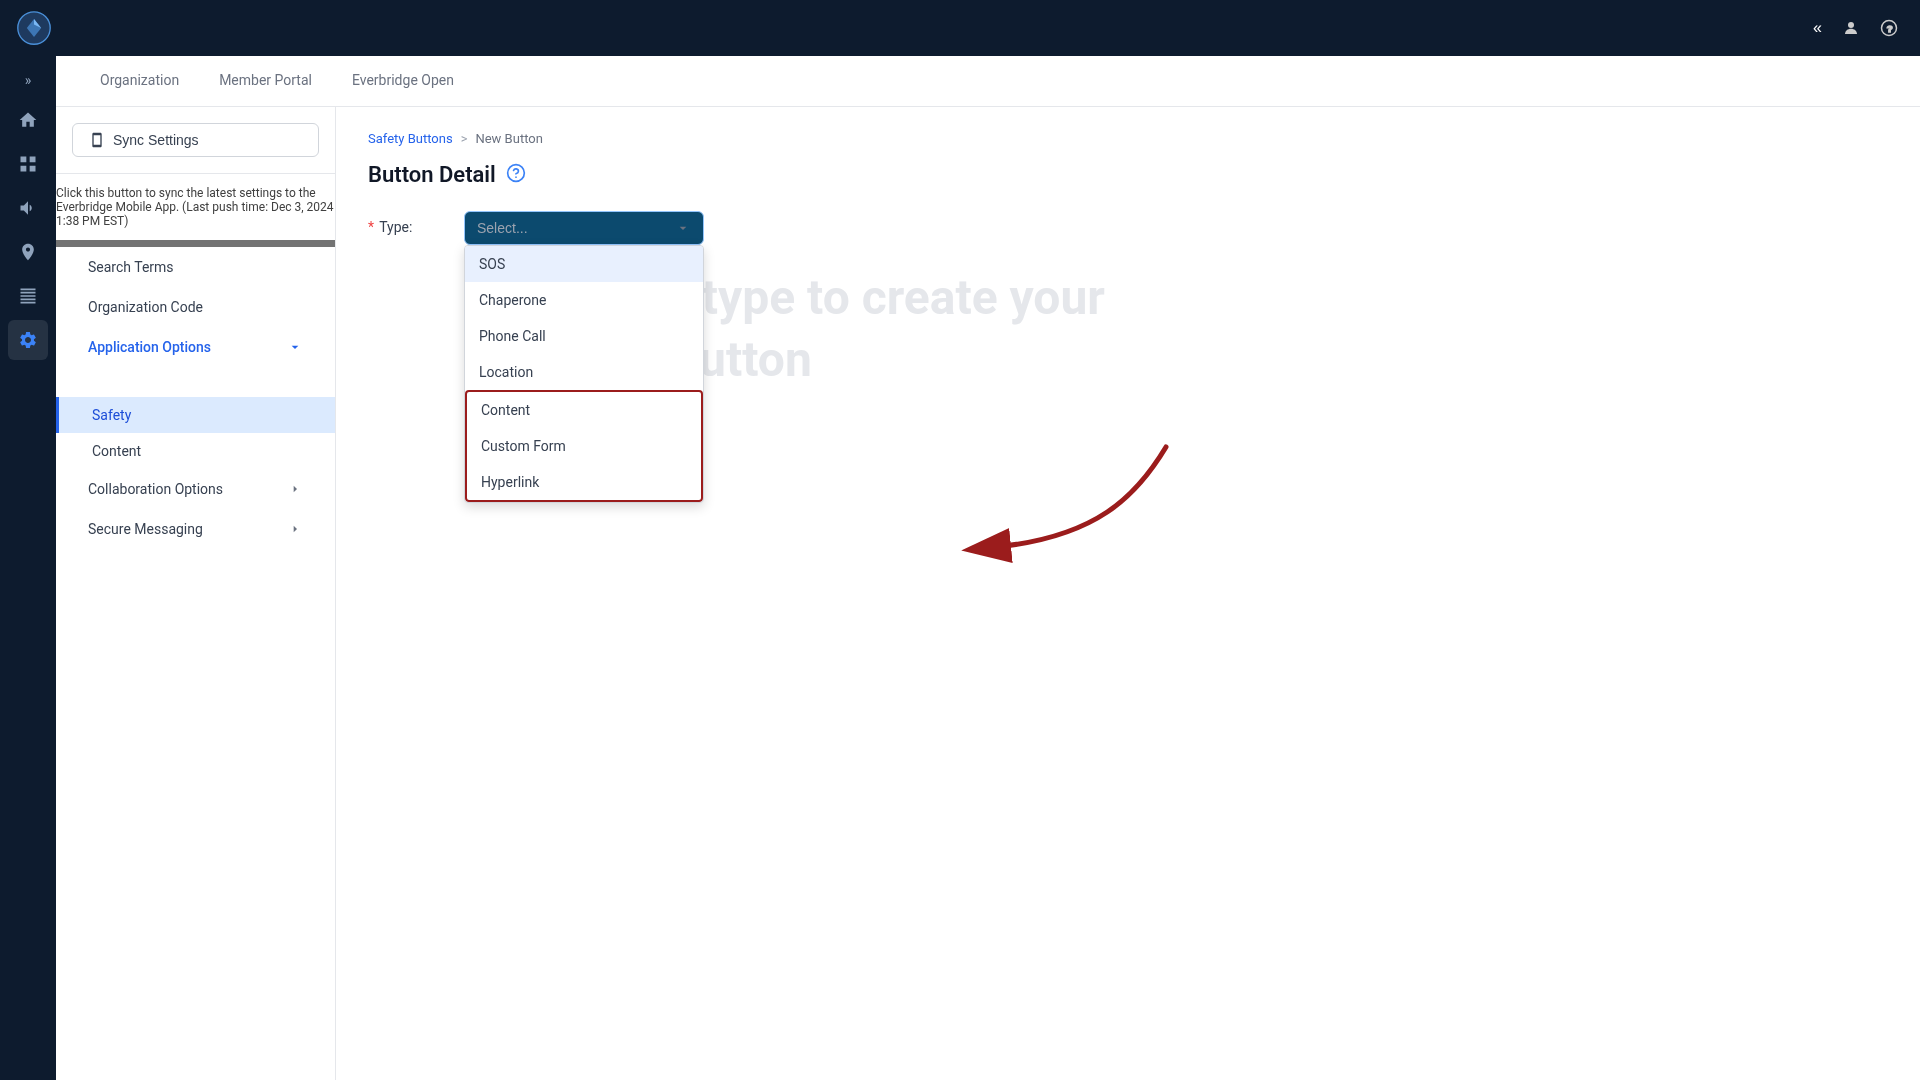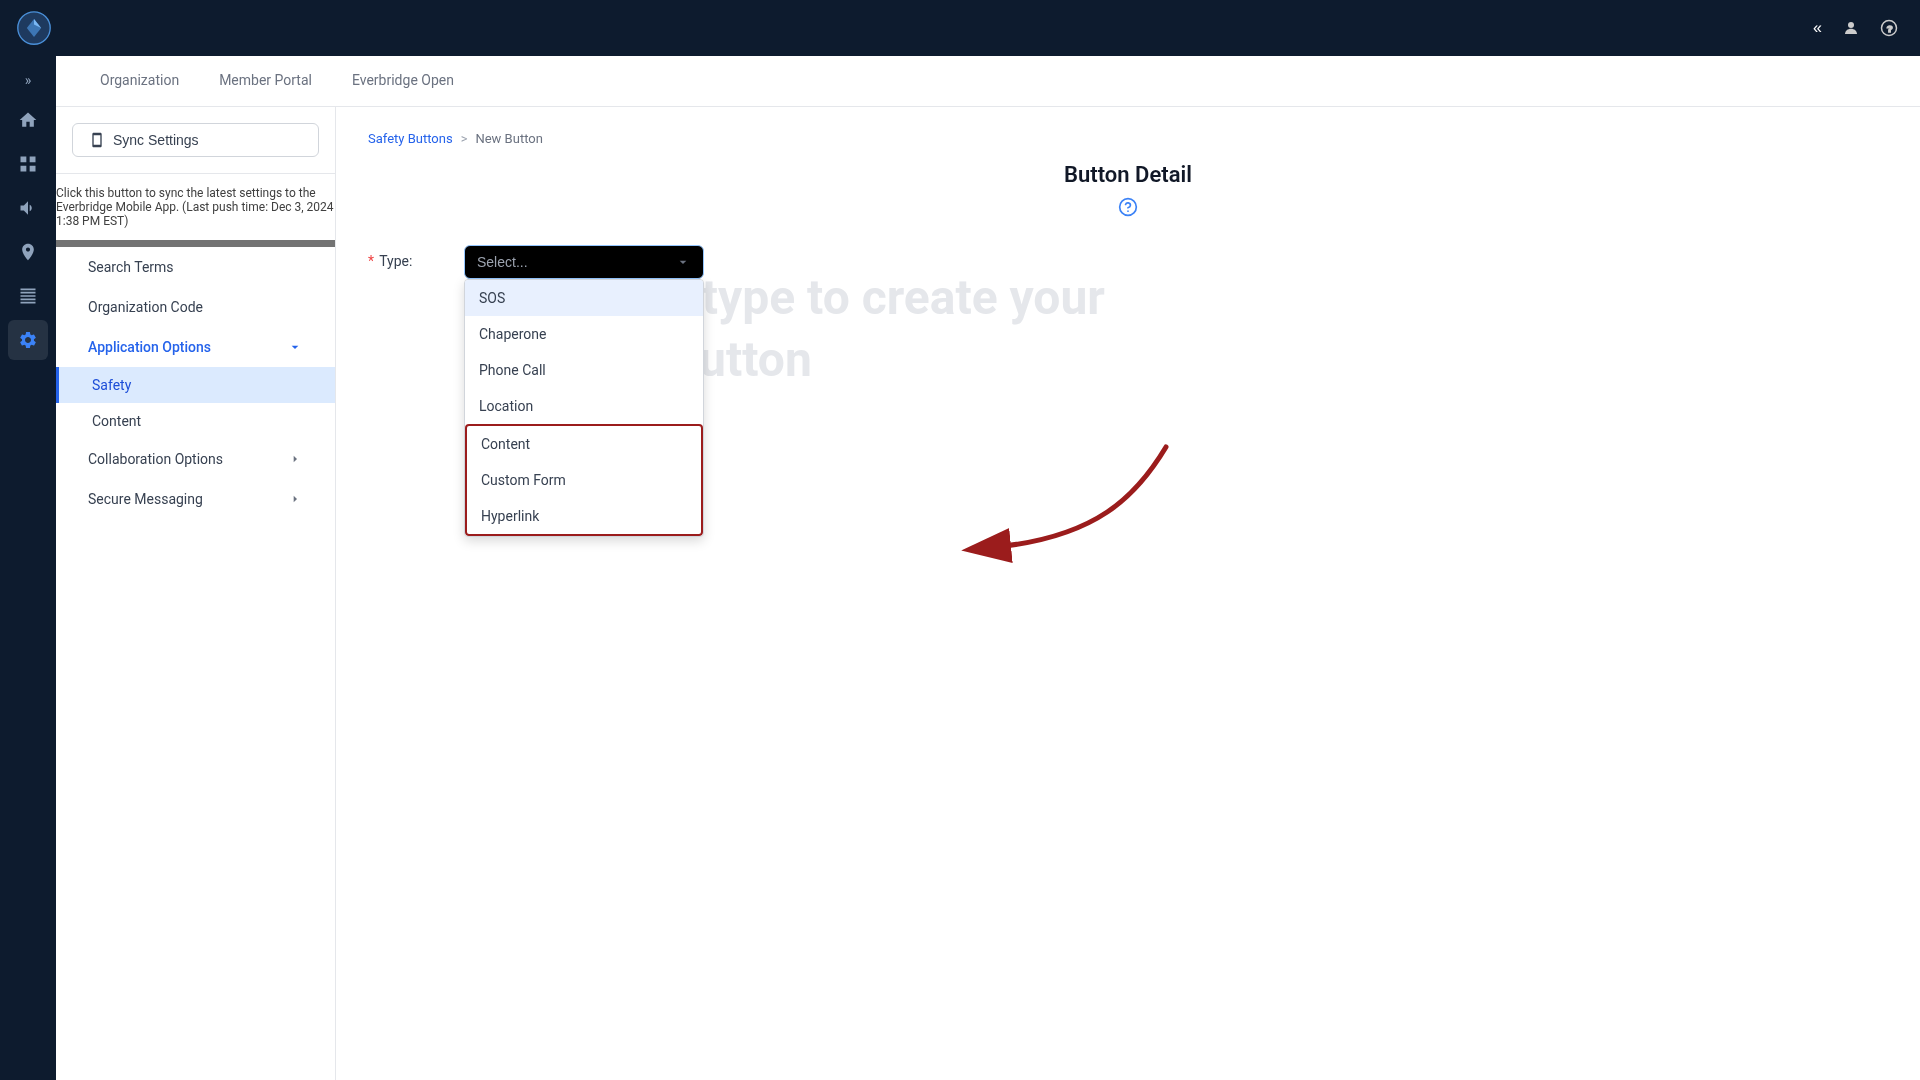--- a/index.html
+++ b/index.html
@@ -143,42 +143,42 @@
       cursor: pointer;
       display: flex; align-items: center; justify-content: space-between;
     }
     .nav-item.active-section { color: #2563eb; font-weight: 500; }
     .nav-sub-item {
       padding: 10px 20px 10px 36px;
       font-size: 14px;
       color: #374151;
       cursor: pointer;
     }
-    .nav-sub-item.selected { background: #dbeafe; color: #1d4ed8; border-left: 3px solid #2563eb; padding-left: 33px; }
+    .nav-sub-item.selected { background: #dbeafe; color: #1d4ed8; border-left: 3px solid #2563eb; padding-left: 33px; margin-top: 30px; }
 
     
     .main-content { flex: 1; padding: 24px 32px; overflow-y: auto; position: relative; }
     .breadcrumb { font-size: 13px; color: #6b7280; margin-bottom: 16px; display: flex; align-items: center; gap: 8px; }
     .breadcrumb-link { color: #2563eb; cursor: pointer; }
     .breadcrumb-sep { color: #9ca3af; }
-    .page-title { font-size: 22px; font-weight: 600; color: #111827; display: flex; align-items: center; gap: 10px; margin-bottom: 24px; flex-direction: column; }
+    .page-title { font-size: 22px; font-weight: 600; color: #111827; display: flex; align-items: center; gap: 10px; margin-bottom: 24px; }
     .help-icon { color: #3b82f6; cursor: pointer; font-size: 18px; }
 
     .field-row { display: flex; align-items: flex-start; gap: 16px; margin-bottom: 16px; }
     .field-label { font-size: 14px; color: #374151; min-width: 80px; padding-top: 8px; }
     .required-star { color: #ef4444; margin-right: 2px; }
 
     
     .select-container { position: relative; width: 240px; }
     .select-btn {
       width: 100%;
       padding: 8px 12px;
       border: 1px solid #93c5fd;
       border-radius: 6px;
-      background: #000000;
+      background: #0c4a6e;
       font-size: 14px;
       color: #9ca3af;
       cursor: pointer;
       display: flex; align-items: center; justify-content: space-between;
       outline: none;
     }
 
     .dropdown-menu {
       position: absolute;
       top: 100%;

